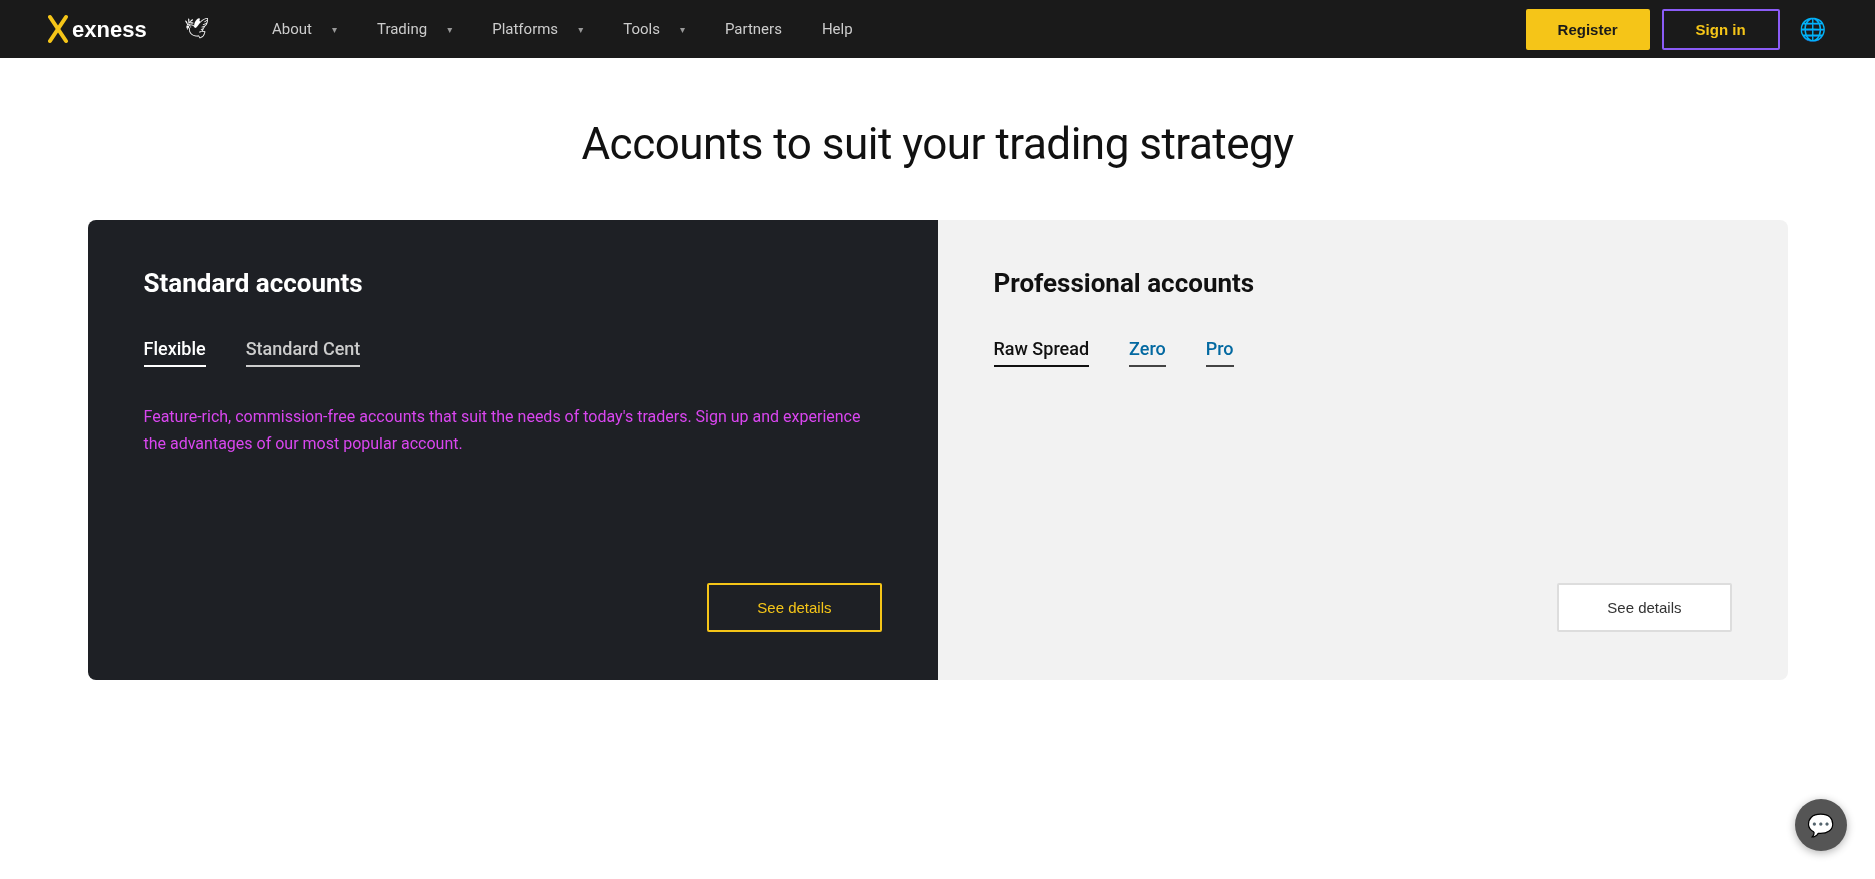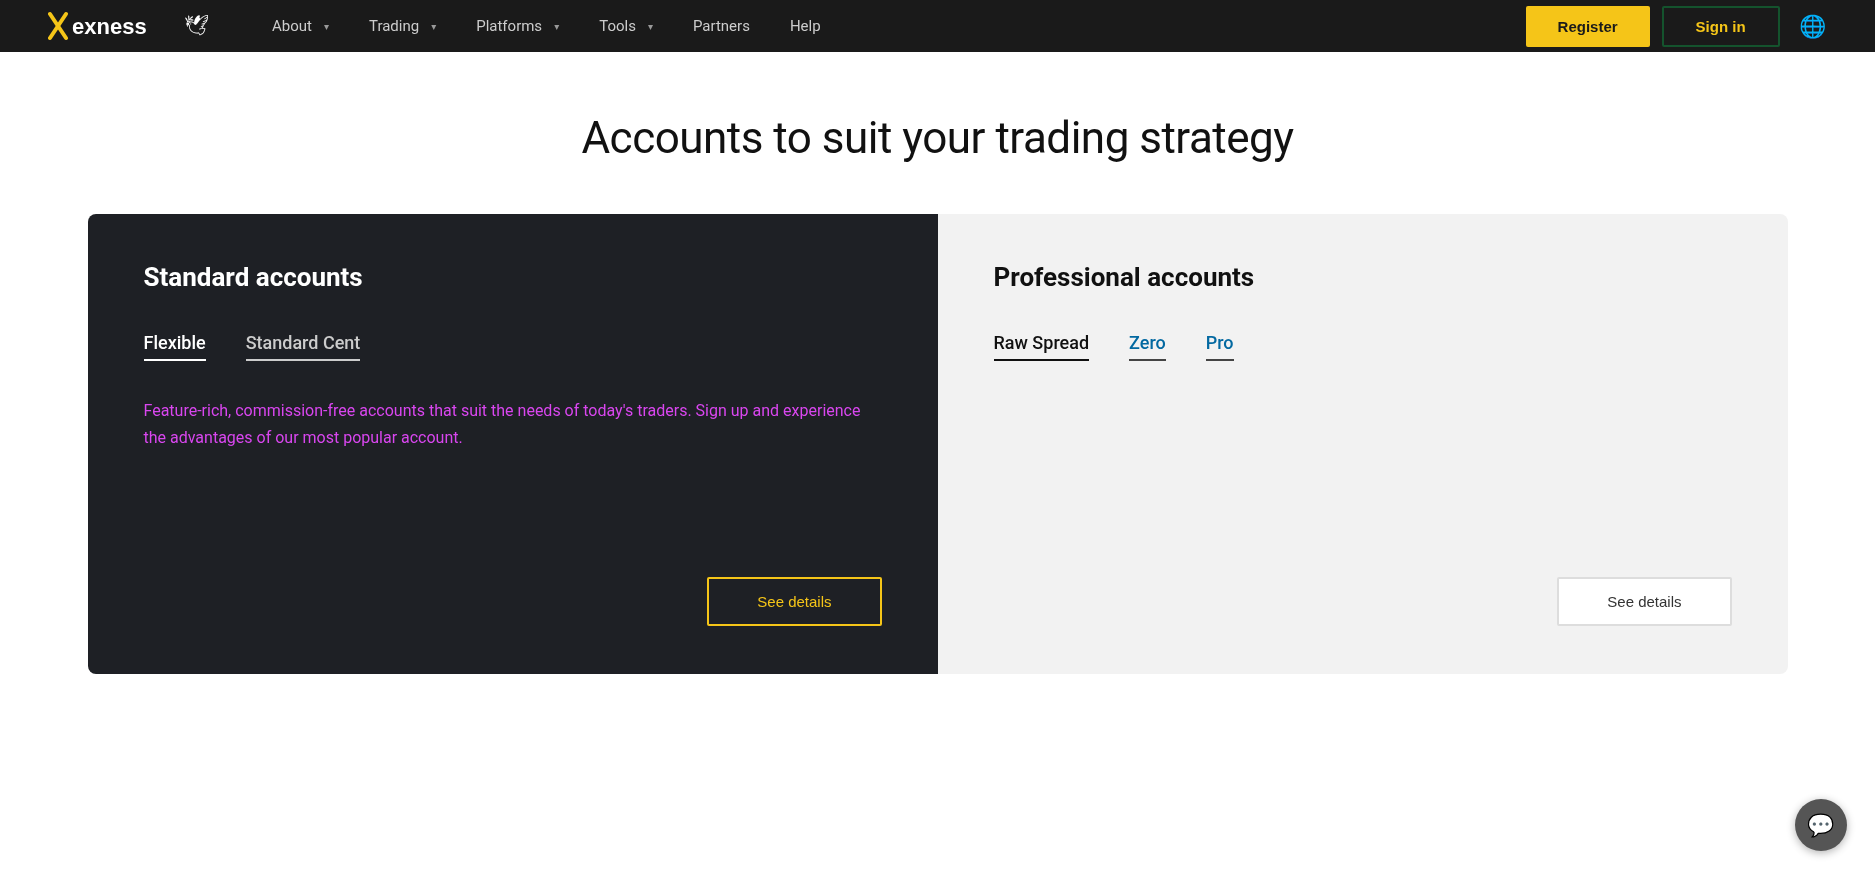--- a/index.html
+++ b/index.html
@@ -14,21 +14,21 @@
       min-height: 879px;
       width: 1875px;
     }
 
     
     .navbar {
       background: #1a1a1a;
       display: flex;
       align-items: center;
       padding: 0 48px;
-      height: 52px;
+      height: 58px;
       justify-content: space-between;
     }
 
     .nav-left {
       display: flex;
       align-items: center;
       gap: 48px;
     }
 
     .logo-area {
@@ -50,21 +50,21 @@
     }
 
     .nav-link {
       color: #ccc;
       font-size: 15px;
       font-weight: 400;
       padding: 8px 16px;
       cursor: pointer;
       display: flex;
       align-items: center;
-      gap: 12px;
+      gap: 20px;
       text-decoration: none;
       white-space: nowrap;
     }
 
     .nav-link .chevron {
       font-size: 10px;
       color: #999;
     }
 
     .nav-right {
@@ -80,21 +80,21 @@
       padding: 12px 32px;
       font-size: 15px;
       font-weight: 600;
       cursor: pointer;
       border-radius: 2px;
     }
 
     .btn-signin {
       background: transparent;
       color: #f5c518;
-      border: 2px solid #14532d;
+      border: 2px solid #8b5cf6;
       padding: 10px 32px;
       font-size: 15px;
       font-weight: 600;
       cursor: pointer;
       border-radius: 2px;
     }
 
     .globe-icon {
       color: #ccc;
       font-size: 22px;

